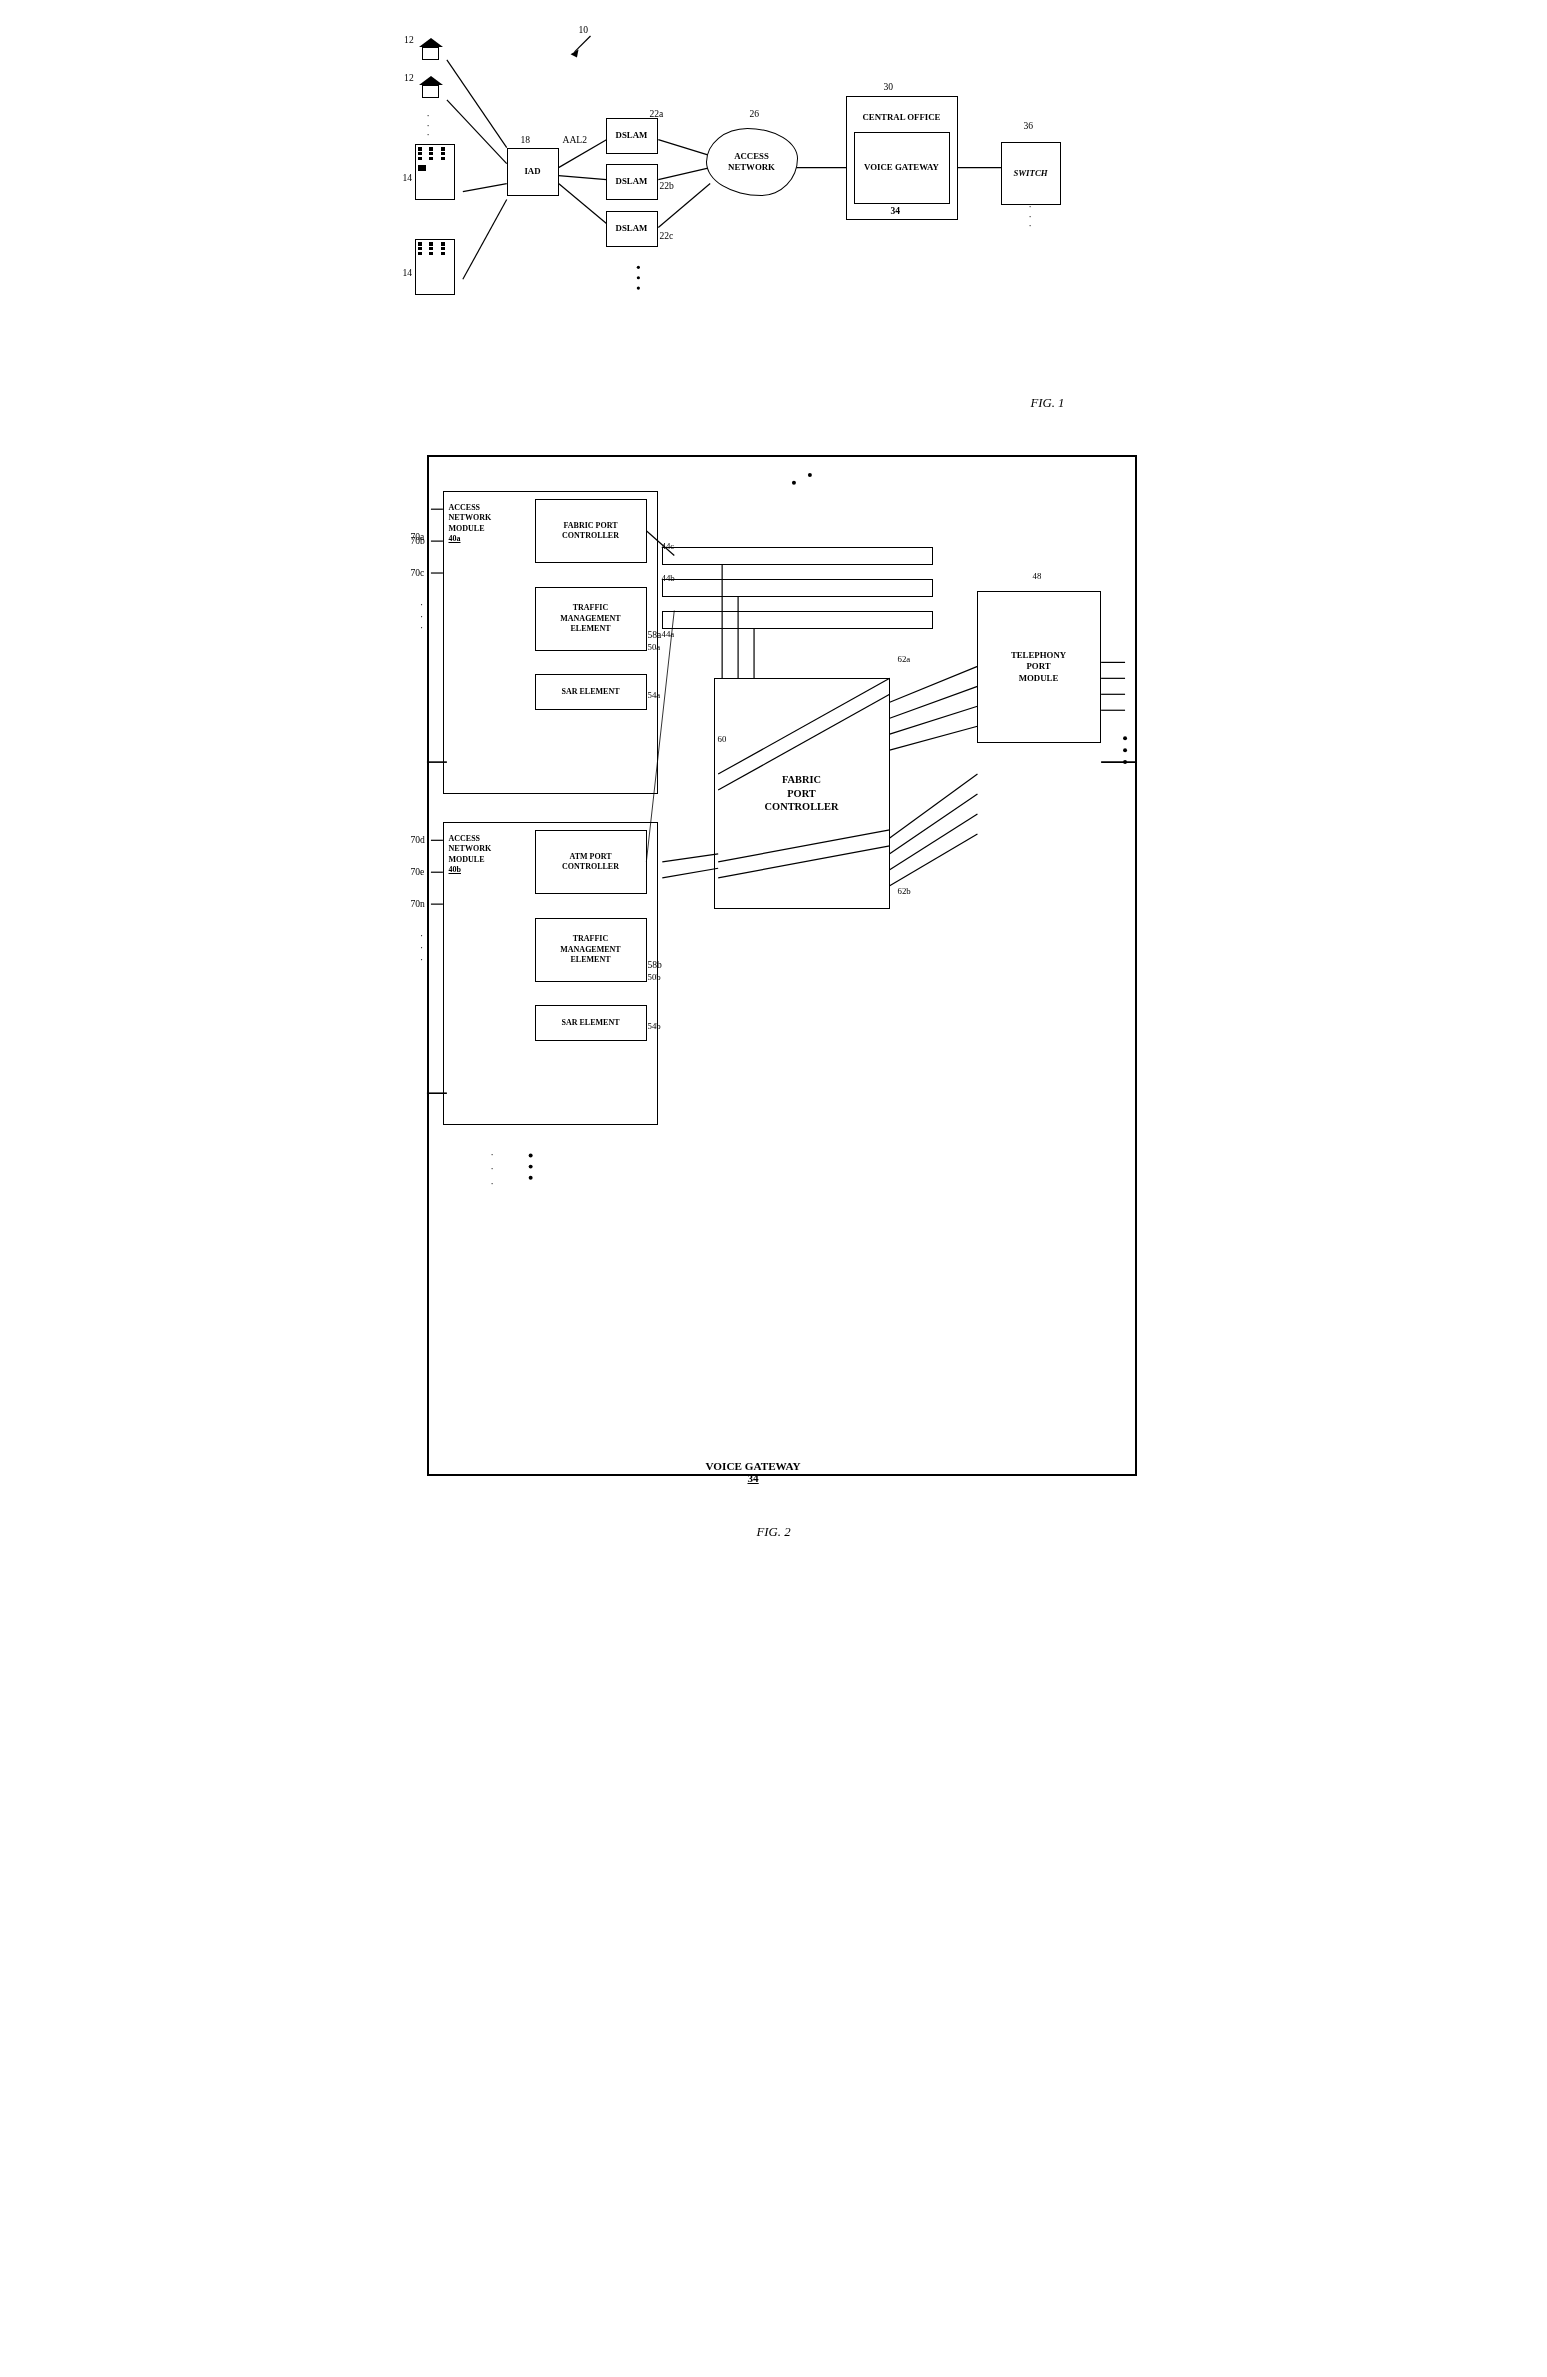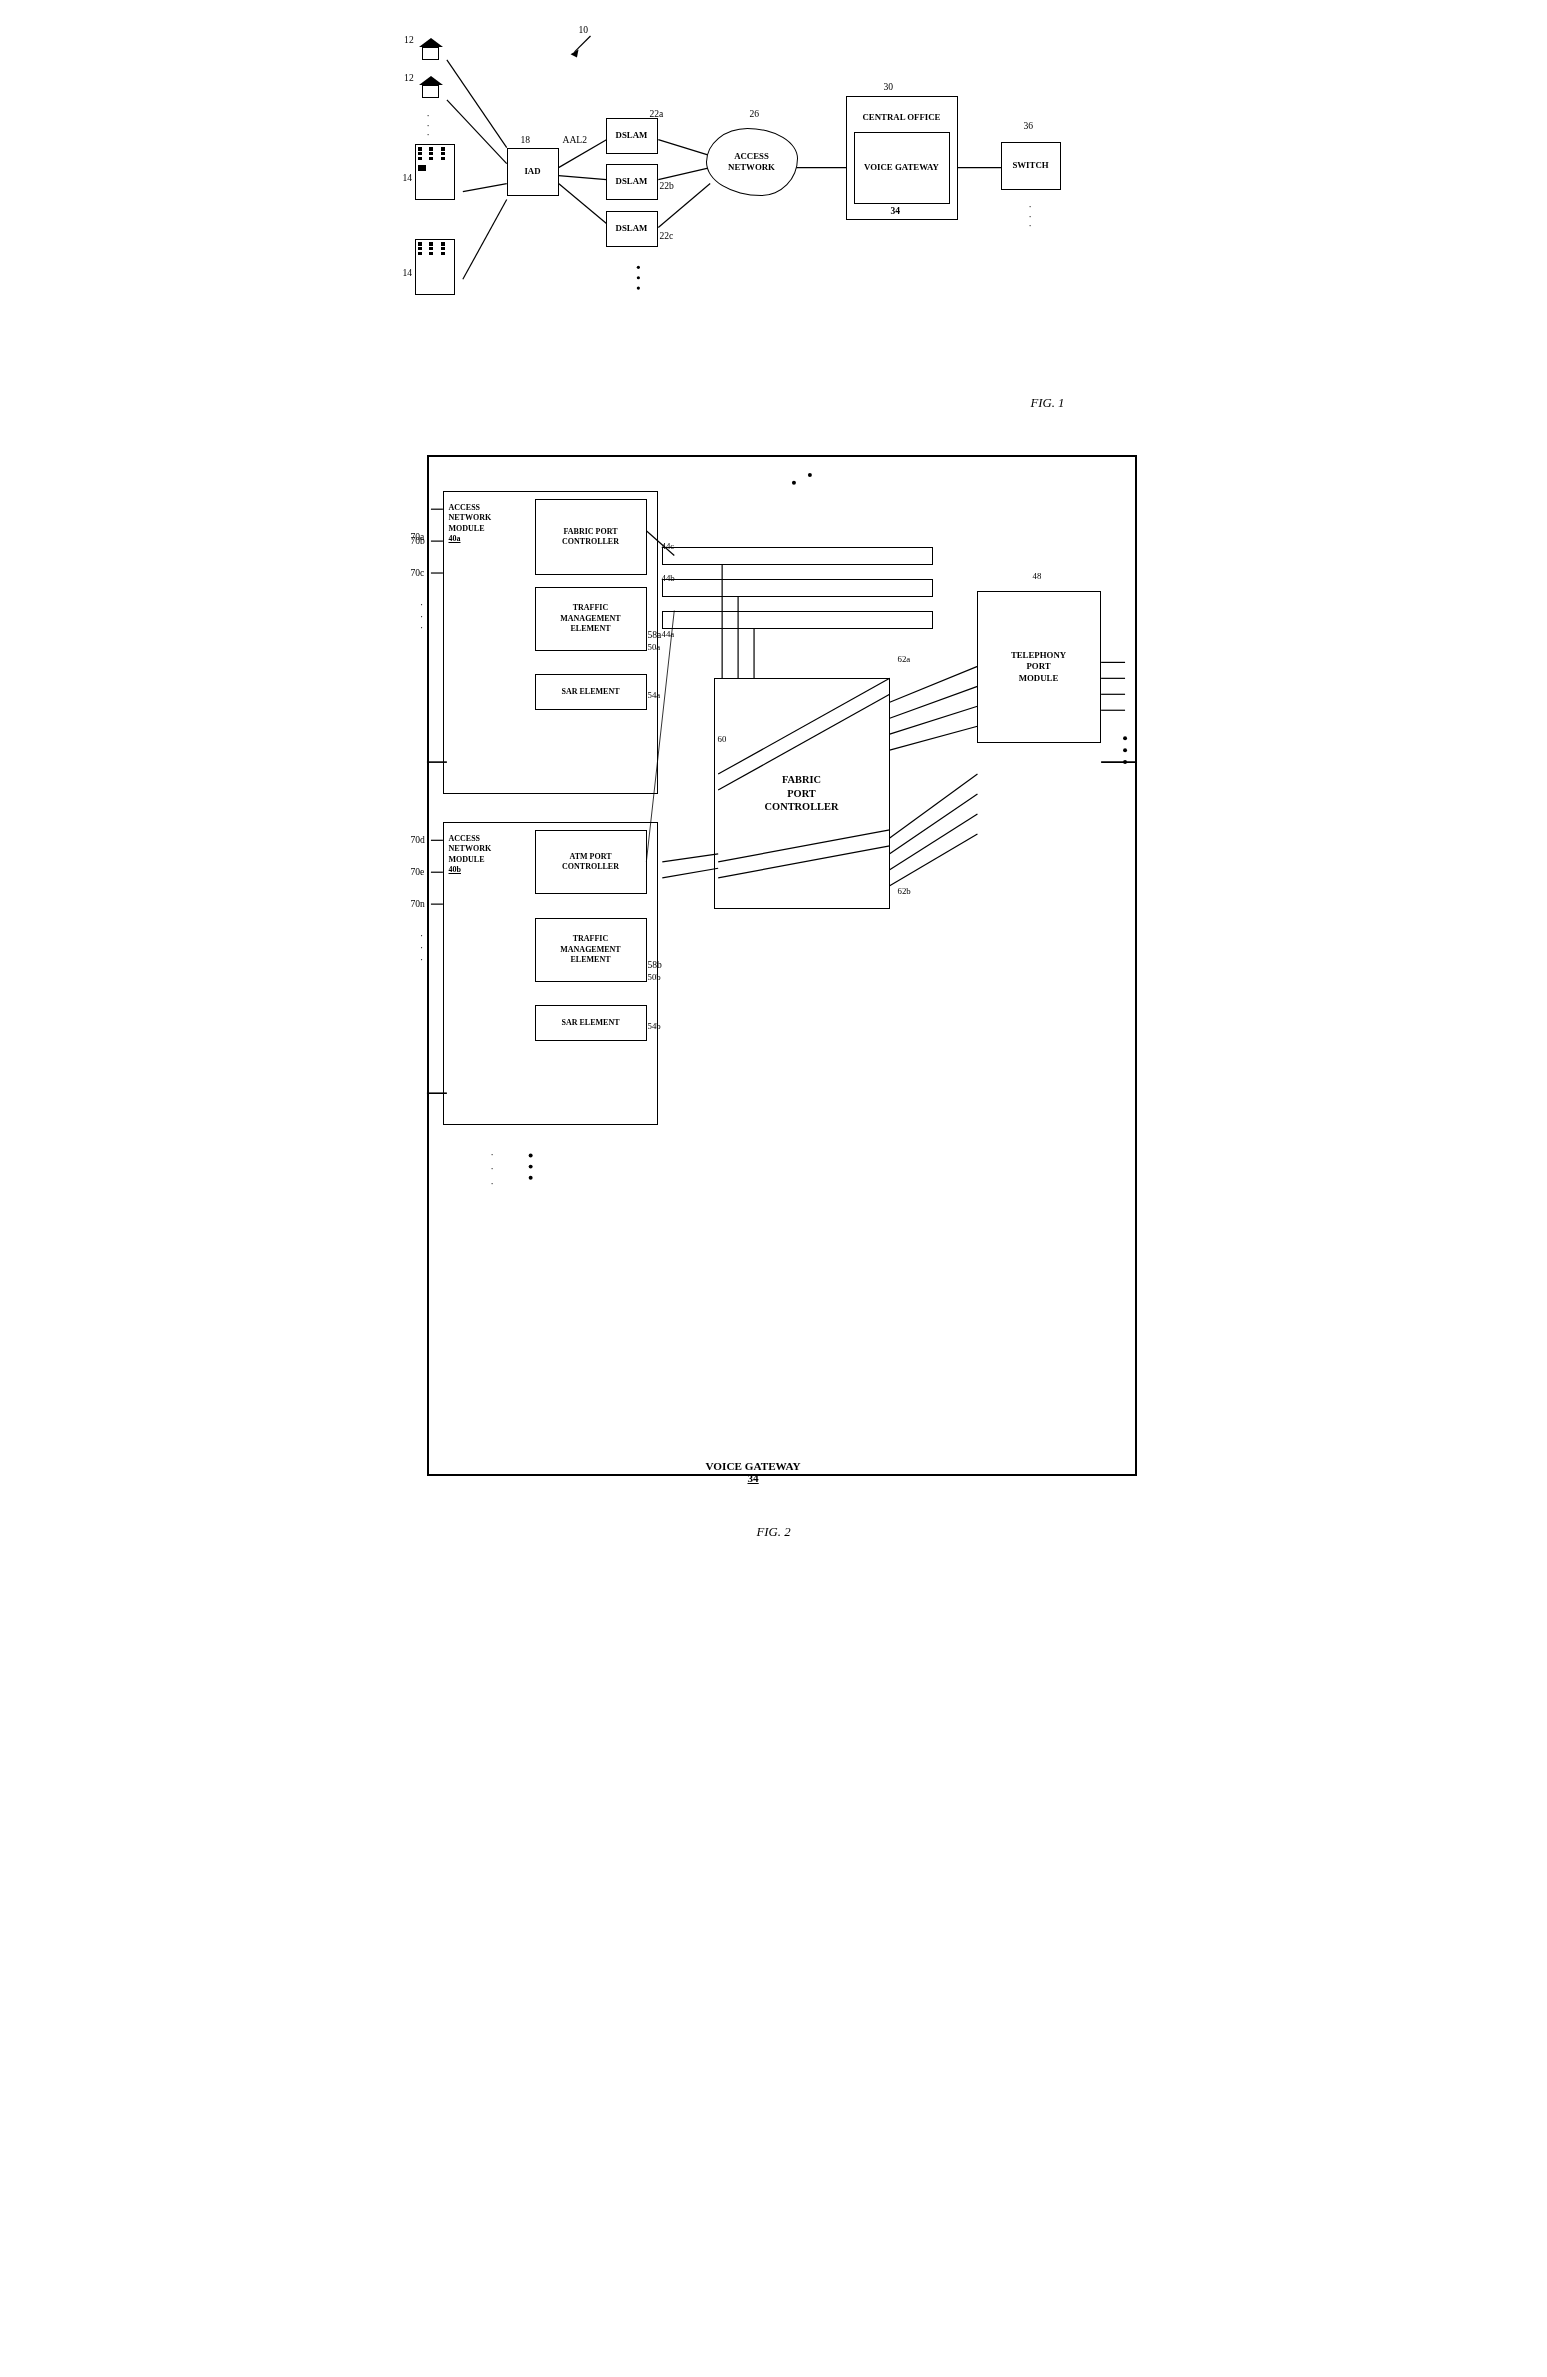--- a/index.html
+++ b/index.html
@@ -239,21 +239,21 @@
 OFFICE</div>
 
       <div class="diagram-box" style="position:relative; width:96px; height:72px; margin-top:4px; flex-direction:column;">
         <span style="font-size:8.8px; font-weight:bold; text-align:center; line-height:1.3;">VOICE
 GATEWAY</span>
         <span class="ref-number" style="position:absolute; bottom:-14.4px; left:36px;">34</span>
       </div>
     </div>
     <span class="ref-number" style="top:65px; left:481px;font-family:Liberation Serif, serif;">30</span>
 
-    <div class="diagram-box" style="top:126px; left:598px; width:60px; height:48px;">
+    <div class="diagram-box" style="top:126px; left:598px; width:60px; height:63px;font-style:italic;">
       <span>SWITCH</span>
     </div>
     <span class="ref-number" style="top:104px; left:621px;">36</span>
 
     <span style="position:absolute; top:185px; left:626px; font-size:9.6px;">·</span>
     <span style="position:absolute; top:195px; left:626px; font-size:9.6px;">·</span>
     <span style="position:absolute; top:204px; left:626px; font-size:9.6px;">·</span>
 
     <div class="fig-caption" style="position:absolute; bottom:-4px; right:80px;">
       <span>FIG. 1</span>
@@ -271,21 +271,21 @@
 
     <div style="position:absolute; top:60px; left:40px; width:215px; height:303px; border:1.6px solid #000; background:#fff;"></div>
 
     <div style="position:absolute; top:72px; left:46px; font-size:8px; font-weight:bold; text-align:left; line-height:1.3;">
       <span style="white-space:pre-line;">ACCESS
 NETWORK
 MODULE</span><br>
       <span style="text-decoration:underline;">40a</span>
     </div>
 
-    <div class="inner-box" style="top:68px; left:132px; width:112px; height:76px;">
+    <div class="inner-box" style="top:68px; left:132px; width:112px; height:64px;">
       <span style="white-space:pre-line;">FABRIC PORT
 CONTROLLER</span>
     </div>
 
     <div class="inner-box" style="top:156px; left:132px; width:112px; height:64px;">
       <span style="white-space:pre-line;">TRAFFIC
 MANAGEMENT
 ELEMENT</span>
     </div>
     <span class="ref-number" style="top:198px; left:245px;">58a</span>

